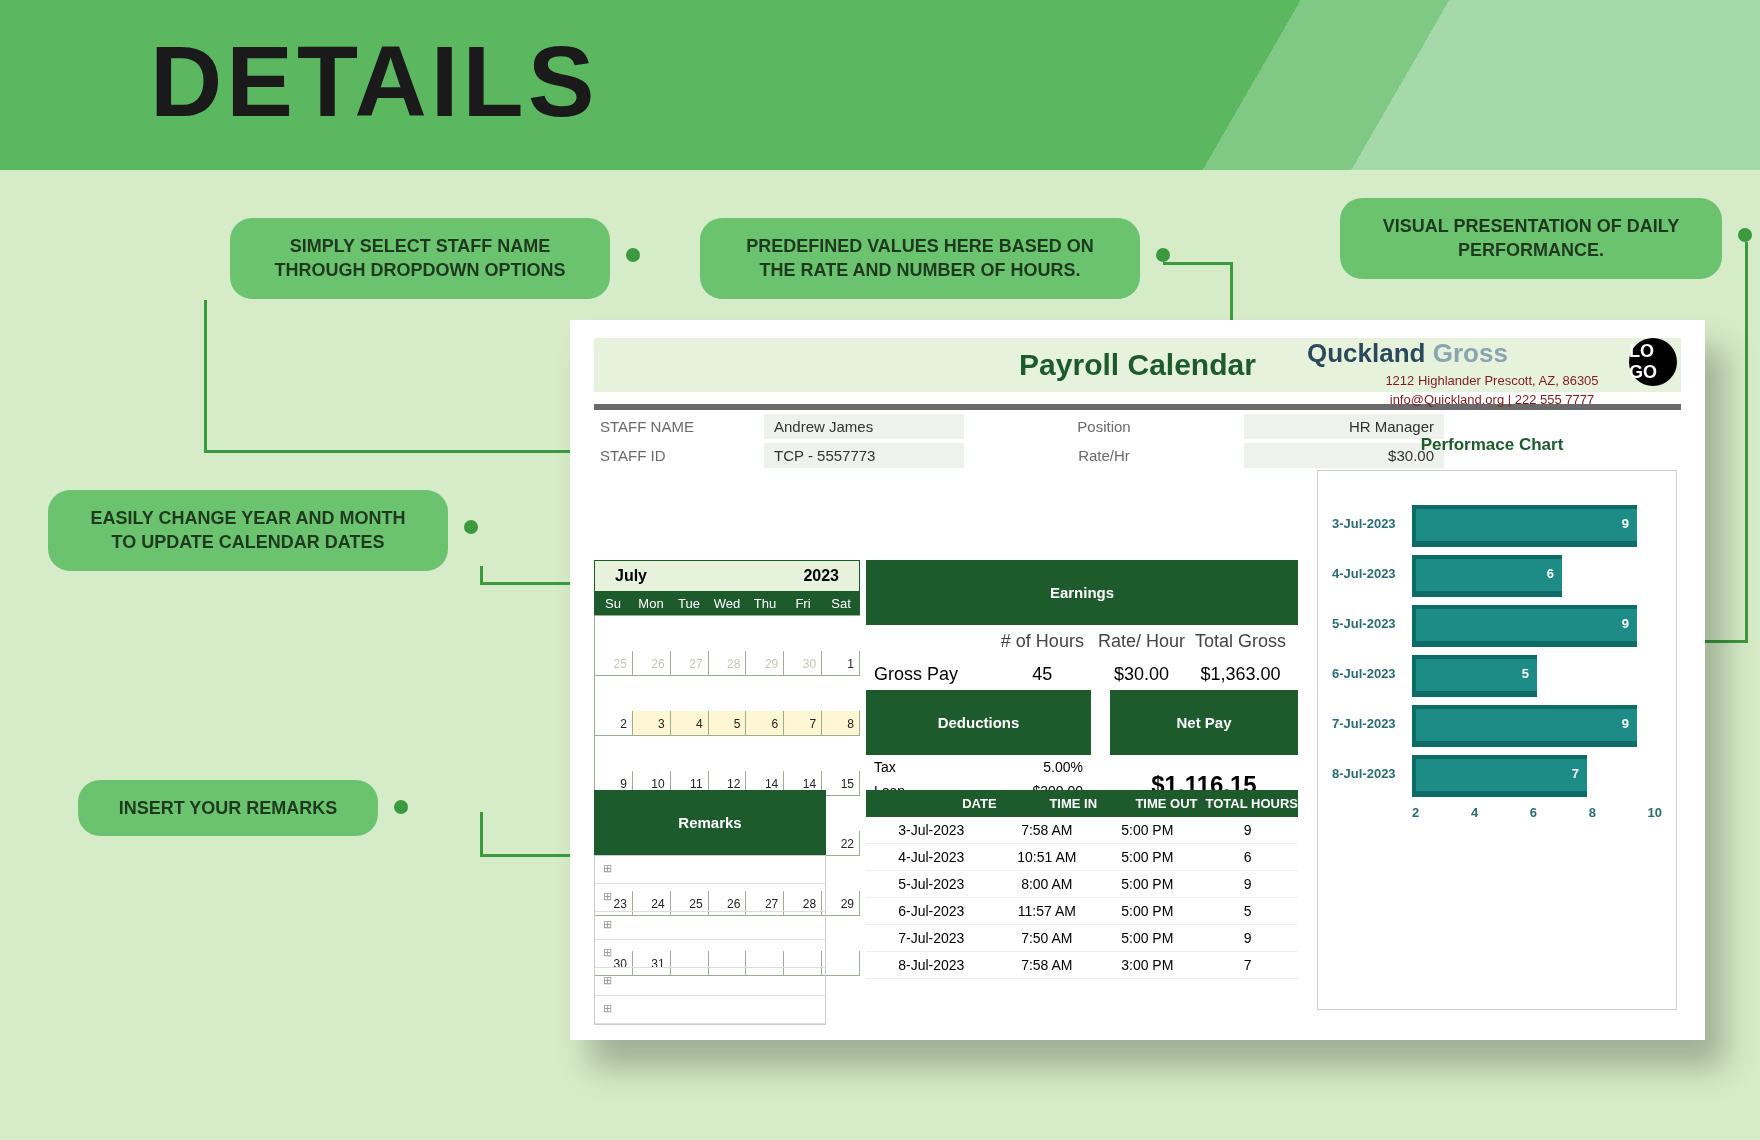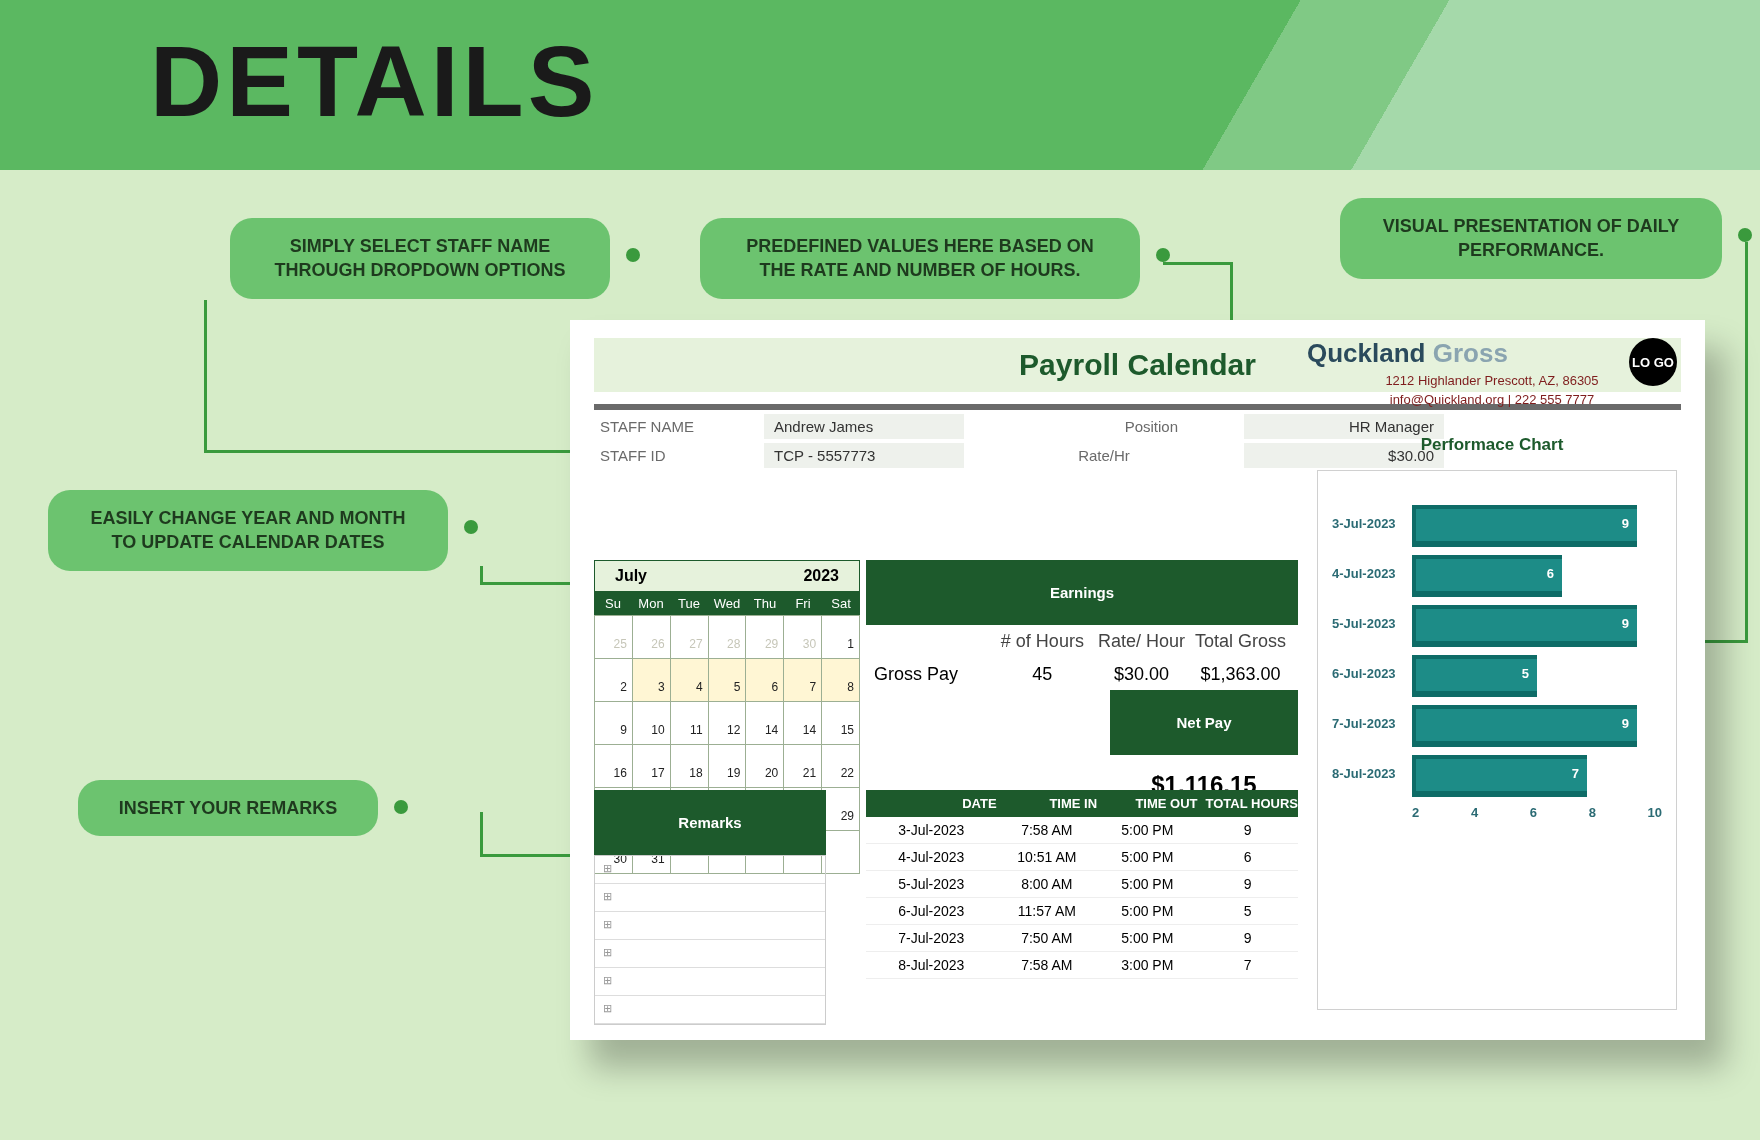--- a/index.html
+++ b/index.html
@@ -39,30 +39,30 @@
 .staff { margin-top:4px; display:grid; grid-template-columns:110px 200px 160px 200px; gap:4px 60px; font-size:15px; color:#6a6a6a;}
 .staff .lbl { padding:4px 6px; }
 .staff .fld { background:#eef1ec; padding:4px 10px; color:#333; }
 .fld.right { text-align:right; }
 
 
 .company { position:absolute; right:28px; top:18px; width:370px; }
 .company .name { font-size:26px; font-weight:800; color:#2a4a5c;}
 .company .name .corp{ color:#8aa4b0;}
 .company .addr { font-size:13px; color:#7f1d1d; margin-top:4px;text-align:center;}
-.logo { position:absolute; right:0; top:0; width:48px;height:48px;border-radius:50%;background:#000;color:#fff;display:flex;align-items:center;justify-content:center;font-size:13px;font-weight:700;}
+.logo { position:absolute; right:0; top:0; width:48px;height:48px;border-radius:50%;background:#000;color:#fff;display:flex;align-items:center;justify-content:center;font-size:18px;font-weight:700;}
 .perf-title { text-align:center; color:#1d5a2c; font-weight:700; margin-top:28px; font-size:17px;}
 
 
 .cal-wrap{ position:absolute; left:24px; top:240px; width:266px;}
 .cal-head{ background:#e6f2dc; border:1px solid #1d5a2c; display:flex; justify-content:space-between; padding:6px 20px; font-weight:700; font-size:16px;}
 .cal-dow{ background:#1d5a2c; color:#fff; display:grid; grid-template-columns:repeat(7,1fr); font-size:13px; text-align:center;}
 .cal-dow div{ padding:4px 0;}
 .cal-grid{ display:grid; grid-template-columns:repeat(7,1fr); border-left:1px solid #9caf93; border-top:1px solid #9caf93;}
-.cal-grid div{ border-right:1px solid #9caf93; border-bottom:1px solid #9caf93; height:25px; font-size:12px; text-align:right; padding:21px 5px; color:#222;}
+.cal-grid div{ border-right:1px solid #9caf93; border-bottom:1px solid #9caf93; height:25px; font-size:12px; text-align:right; padding:6px 5px; color:#222;margin-top:35px;}
 .cal-grid .faded{ color:#c6c6b8;}
 .cal-grid .hl{ background:#fff6d4;}
 
 
 .ebox{ position:absolute; left:296px; top:240px; width:432px; }
 .sec-head{ background:#1d5a2c; color:#fff; text-align:center; padding:24px; font-size:15px; font-weight:600;}
 .erow{ display:grid; grid-template-columns:1.2fr 1fr 1fr 1fr; font-size:18px; padding:6px 8px; text-align:center;}
 .erow.h{ color:#444; font-weight:400;}
 .erow .l{ text-align:left;}
 .ded-wrap{ position:absolute; left:296px; top:370px; width:225px;}
@@ -138,21 +138,21 @@
 <div class="connector" style="left:480px;top:854px;width:210px;height:3px;"></div>
 <div class="arrow-head rgt" style="left:690px;top:848px;"></div>
 
 <div class="sheet">
   <div class="title-bar"><span>Payroll Calendar</span></div>
   <div class="rule"></div>
 
   <div class="staff">
     <div class="lbl">STAFF NAME</div>
     <div class="fld">Andrew James</div>
-    <div class="lbl" style="text-align:right;">Position</div>
+    <div class="lbl" style="text-align:center;">Position</div>
     <div class="fld right">HR Manager</div>
 
     <div class="lbl">STAFF ID</div>
     <div class="fld">TCP - 5557773</div>
     <div class="lbl" style="text-align:center;">Rate/Hr</div>
     <div class="fld right">$30.00</div>
   </div>
 
   <div class="company">
     <div class="name"><span>Quckland</span> <span class="corp">Gross</span></div>
@@ -231,20 +231,33 @@
       <div>Total Gross</div>
     </div>
     <div class="erow">
       <div class="l">Gross Pay</div>
       <div>45</div>
       <div>$30.00</div>
       <div>$1,363.00</div>
     </div>
   </div>
 
+  <div class="ded-wrap">
+    <div class="sec-head">Deductions</div>
+    <div id="ded-rows">
+        <div class="drow">
+          <span>Tax</span>
+          <span>5.00%</span>
+        </div>
+        <div class="drow">
+          <span>Loan</span>
+          <span>$300.00</span>
+        </div>
+      </div>
+  </div>
 
   <div class="net-wrap">
     <div class="sec-head">Net Pay</div>
     <div class="net-val">$1,116.15</div>
   </div>
 
   <div class="log-wrap">
     <div class="log-head">
       <div>DATE</div>
       <div>TIME IN</div>

